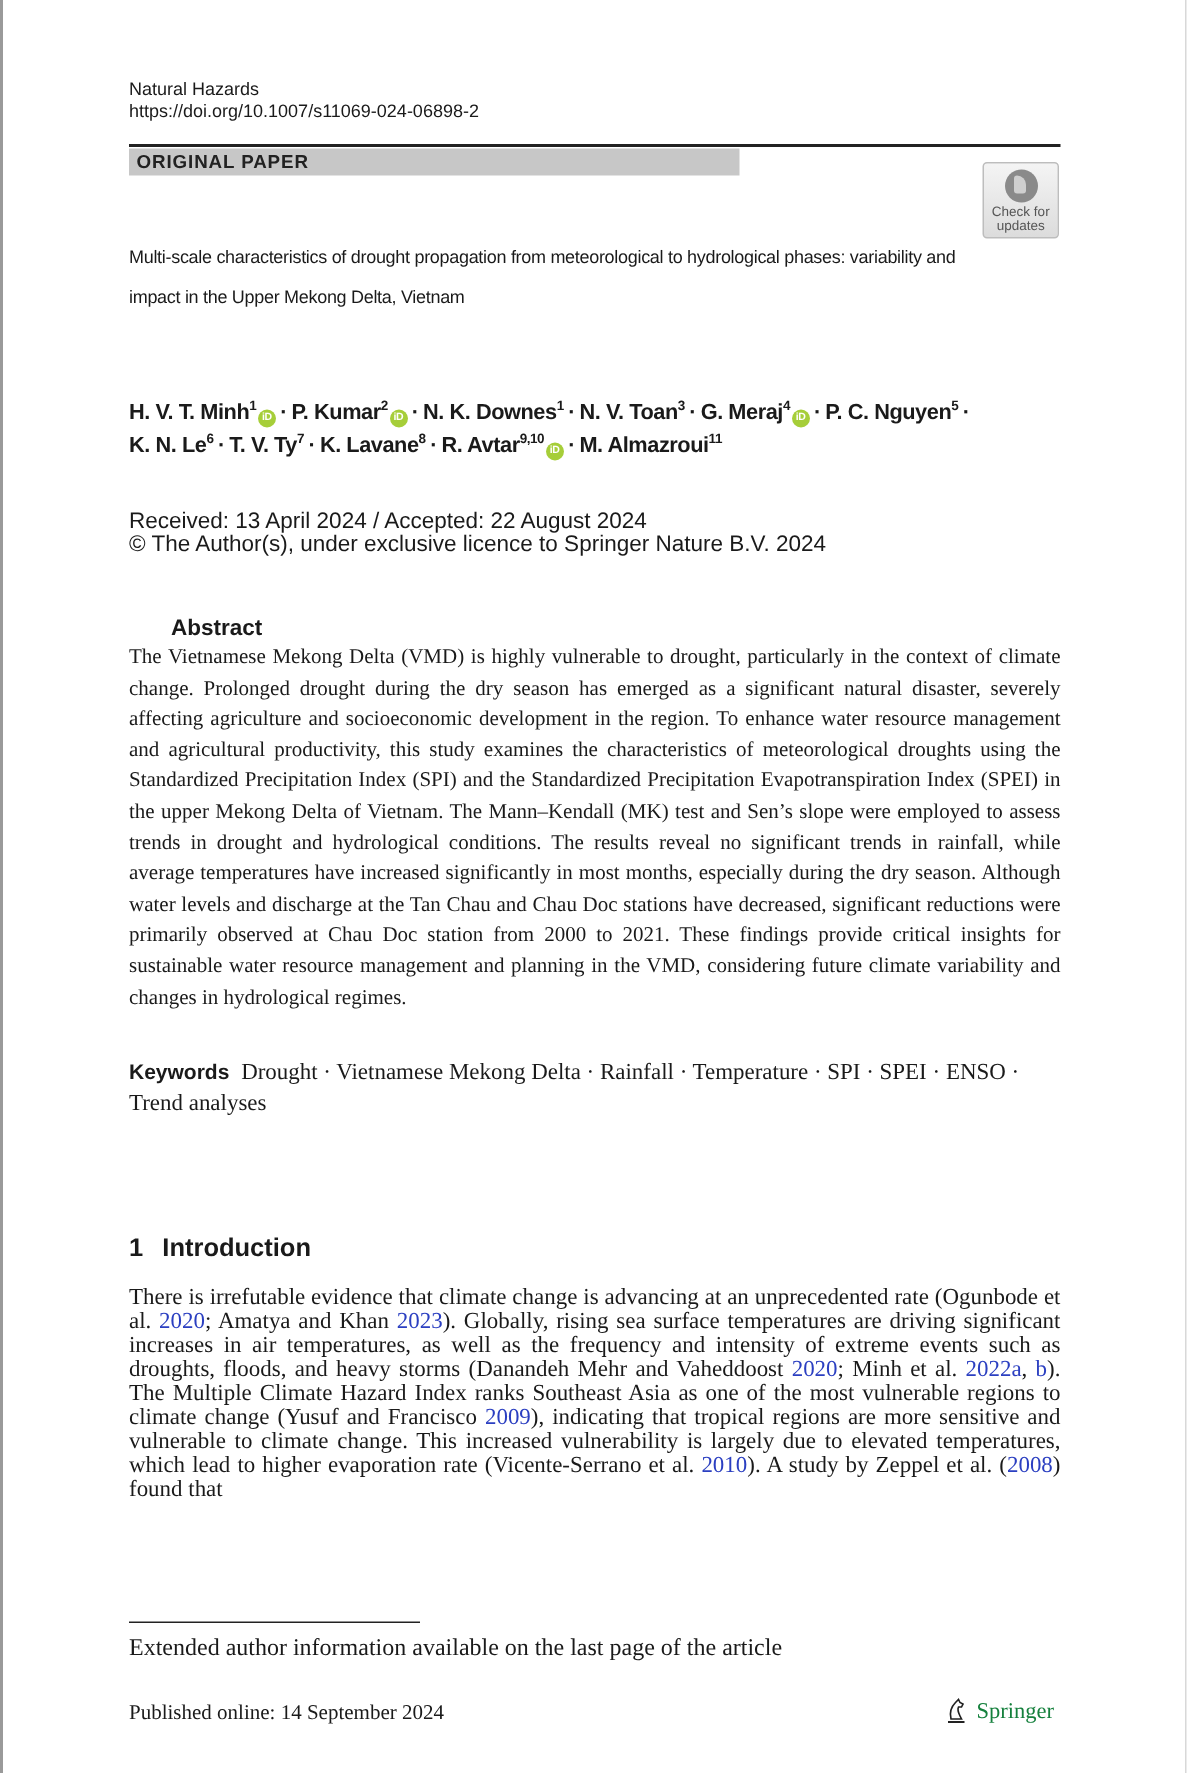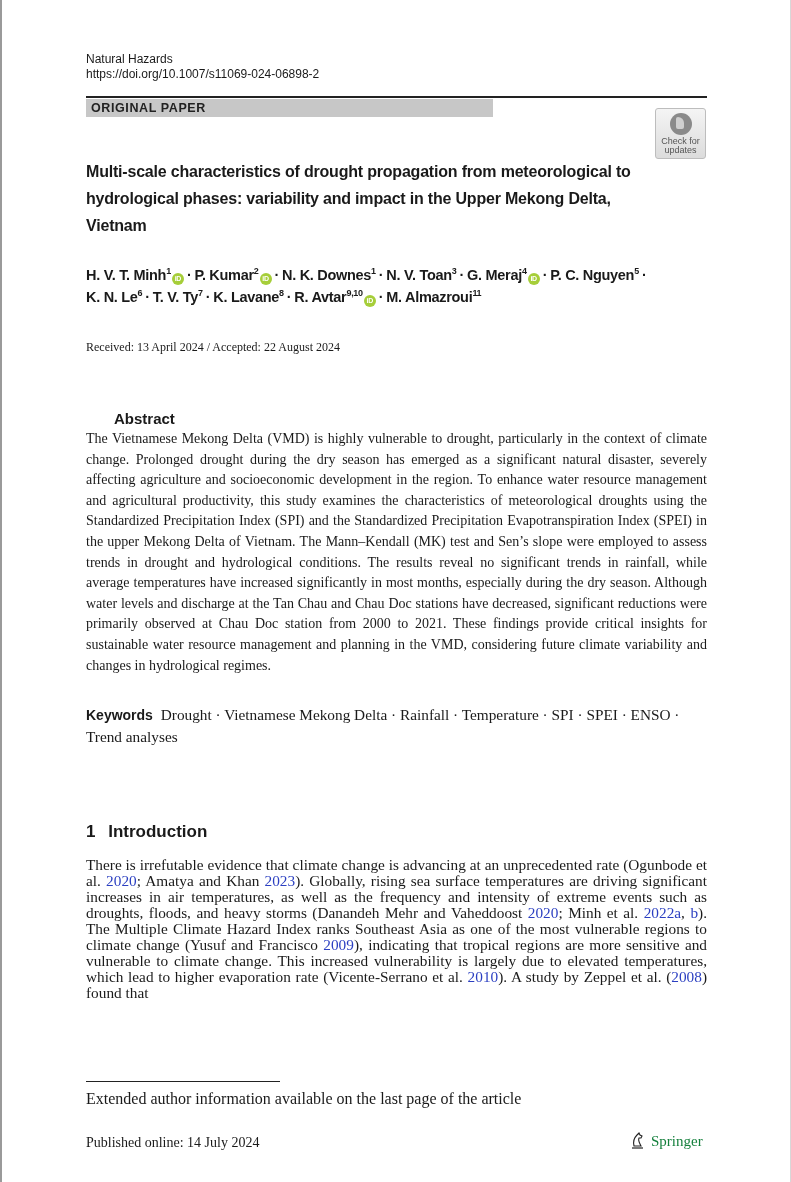--- a/index.html
+++ b/index.html
@@ -14,28 +14,28 @@
   .journal { position: absolute; left: 86px; top: 52px; font-family: "Liberation Sans", sans-serif; font-size: 12px; line-height: 15px; color: #1a1a1a; }
   .header-rule { position: absolute; left: 86px; top: 96px; width: 621px; height: 2px; background: #222; }
   .paper-type-bar { position: absolute; left: 86px; top: 99px; width: 407px; height: 18px; background: #c7c7c7; }
   .paper-type { position: absolute; left: 91px; top: 101px; font-family: "Liberation Sans", sans-serif; font-weight: bold; font-size: 12.5px; letter-spacing: 0.6px; color: #222; }
 
   .check-updates { position: absolute; left: 655px; top: 108px; width: 51px; height: 51px; border: 1px solid #bdbdbd; border-radius: 3px; background: linear-gradient(#f4f4f4, #dcdcdc); box-sizing: border-box; text-align: center; }
   .check-updates .circle { position: absolute; left: 14px; top: 4px; width: 22px; height: 22px; border-radius: 50%; background: #8a8a8a; }
   .check-updates .circle::after { content: ""; position: absolute; left: 6px; top: 4px; width: 8px; height: 12px; background: #cfcfcf; border-radius: 2px 6px 2px 2px; }
   .check-updates .cu-text { position: absolute; left: 0; top: 28px; width: 49px; font-family: "Liberation Sans", sans-serif; font-size: 9px; line-height: 9px; color: #555; }
 
-  .title { position: absolute; left: 86px; top: 158px; width: 560px; font-family: "Liberation Sans", sans-serif; font-weight: bold; font-size: 16px; line-height: 27px; color: #1a1a1a; letter-spacing: -0.2px; }
+  .title { position: absolute; left: 86px; top: 158px; width: 560px; font-family: "Liberation Sans", sans-serif; font-weight: normal; font-size: 12px; line-height: 27px; color: #1a1a1a; letter-spacing: -0.2px; }
 
   .authors { position: absolute; left: 86px; top: 264px; width: 640px; font-family: "Liberation Sans", sans-serif; font-weight: bold; font-size: 14.5px; line-height: 22px; color: #1a1a1a; letter-spacing: -0.3px; }
   .authors sup { font-size: 9px; vertical-align: 6px; line-height: 0; }
   .orcid { display: inline-block; width: 12px; height: 12px; border-radius: 50%; background: #a6ce39; color: #fff; font-size: 7px; line-height: 12px; text-align: center; vertical-align: -1px; margin-left: 1px; font-weight: bold; }
   .sep { margin: 0 3px; }
 
-  .dates { position: absolute; left: 86px; top: 340px; font-family: Liberation Serif, serif; font-size: 12px; line-height: 15px; color: #1a1a1a; }
+  .dates { position: absolute; left: 86px; top: 340px; font-family: Liberation Sans, sans-serif; font-size: 15px; line-height: 15px; color: #1a1a1a; }
 
   .abstract-heading { position: absolute; left: 86px; top: 410px; font-family: "Liberation Sans", sans-serif; font-weight: bold; font-size: 15px; color: #1a1a1a; margin-left: 28px; }
   .abstract-text { position: absolute; left: 86px; top: 429px; width: 621px; font-size: 14px; line-height: 20.6px; text-align: justify; color: #1a1a1a; }
 
   .keywords { position: absolute; left: 86px; top: 704px; width: 621px; font-size: 15.3px; line-height: 21px; color: #1a1a1a; }
   .keywords .kw-label { font-family: "Liberation Sans", sans-serif; font-weight: bold; font-size: 14px; margin-right: 4px; }
 
   .section-heading { position: absolute; left: 86px; top: 822px; font-family: "Liberation Sans", sans-serif; font-weight: bold; font-size: 17px; color: #1a1a1a; }
   .section-heading .num { margin-right: 8px; }
 
@@ -71,40 +71,41 @@
     <div>updates</div>
   </div>
 </div>
 
 <div class="title">Multi-scale characteristics of drought propagation from meteorological to hydrological phases: variability and impact in the Upper Mekong Delta, Vietnam</div>
 
 <div class="authors" id="authors"><span>H. V. T. Minh</span><sup>1</sup><span class="orcid">iD</span><span class="sep">·</span><span>P. Kumar</span><sup>2</sup><span class="orcid">iD</span><span class="sep">·</span><span>N. K. Downes</span><sup>1</sup><span class="sep">·</span><span>N. V. Toan</span><sup>3</sup><span class="sep">·</span><span>G. Meraj</span><sup>4</sup><span class="orcid">iD</span><span class="sep">·</span><span>P. C. Nguyen</span><sup>5</sup><span class="sep">·</span><br><span>K. N. Le</span><sup>6</sup><span class="sep">·</span><span>T. V. Ty</span><sup>7</sup><span class="sep">·</span><span>K. Lavane</span><sup>8</sup><span class="sep">·</span><span>R. Avtar</span><sup>9,10</sup><span class="orcid">iD</span><span class="sep">·</span><span>M. Almazroui</span><sup>11</sup></div>
 
 <div class="dates">
   <div>Received: 13 April 2024 / Accepted: 22 August 2024</div>
+  <div>© The Author(s), under exclusive licence to Springer Nature B.V. 2024</div>
 </div>
 
 <div class="abstract-heading">Abstract</div>
 <div class="abstract-text">The Vietnamese Mekong Delta (VMD) is highly vulnerable to drought, particularly in the context of climate change. Prolonged drought during the dry season has emerged as a significant natural disaster, severely affecting agriculture and socioeconomic development in the region. To enhance water resource management and agricultural productivity, this study examines the characteristics of meteorological droughts using the Standardized Precipitation Index (SPI) and the Standardized Precipitation Evapotranspiration Index (SPEI) in the upper Mekong Delta of Vietnam. The Mann–Kendall (MK) test and Sen’s slope were employed to assess trends in drought and hydrological conditions. The results reveal no significant trends in rainfall, while average temperatures have increased significantly in most months, especially during the dry season. Although water levels and discharge at the Tan Chau and Chau Doc stations have decreased, significant reductions were primarily observed at Chau Doc station from 2000 to 2021. These findings provide critical insights for sustainable water resource management and planning in the VMD, considering future climate variability and changes in hydrological regimes.</div>
 
 <div class="keywords">
   <span class="kw-label">Keywords</span>
   <span>Drought · Vietnamese Mekong Delta · Rainfall · Temperature · SPI · SPEI · ENSO · Trend analyses</span>
 </div>
 
 <div class="section-heading">
   <span class="num">1</span>
   <span>Introduction</span>
 </div>
 
 <div class="intro-text" id="intro"><span>There is irrefutable evidence that climate change is advancing at an unprecedented rate (Ogunbode et al. </span><span class="cite">2020</span><span>; Amatya and Khan </span><span class="cite">2023</span><span>). Globally, rising sea surface temperatures are driving significant increases in air temperatures, as well as the frequency and intensity of extreme events such as droughts, floods, and heavy storms (Danandeh Mehr and Vaheddoost </span><span class="cite">2020</span><span>; Minh et al. </span><span class="cite">2022a</span><span>, </span><span class="cite">b</span><span>). The Multiple Climate Hazard Index ranks Southeast Asia as one of the most vulnerable regions to climate change (Yusuf and Francisco </span><span class="cite">2009</span><span>), indicating that tropical regions are more sensitive and vulnerable to climate change. This increased vulnerability is largely due to elevated temperatures, which lead to higher evaporation rate (Vicente-Serrano et al. </span><span class="cite">2010</span><span>). A study by Zeppel et al. (</span><span class="cite">2008</span><span>) found that</span></div>
 
 <div class="footnote-rule"></div>
 <div class="footnote">Extended author information available on the last page of the article</div>
 
-<div class="published">Published online: 14 July 2024</div>
+<div class="published">Published online: 14 September 2024</div>
 <div class="springer">
   <svg class="horse" viewBox="0 0 15 18">
     <path d="M4 14 C3 10 4 6 7 3 L9 1 L10 3 L12 4 L11 6 L9 6 C8 8 9 10 10 12 L11 14 Z" fill="none" stroke="#222" stroke-width="1.1"></path>
     <line x1="2" y1="16" x2="13" y2="16" stroke="#222" stroke-width="1.2"></line>
   </svg>
   <span>Springer</span>
 </div>
 
 </body></html>

